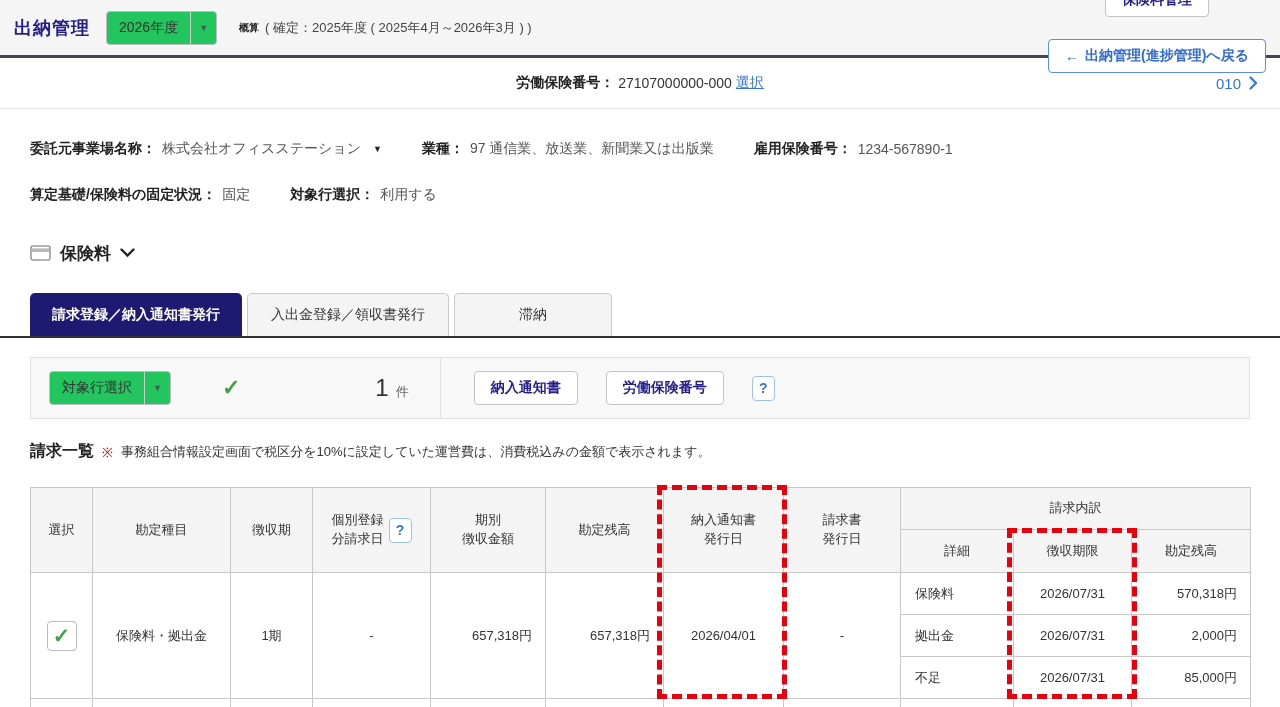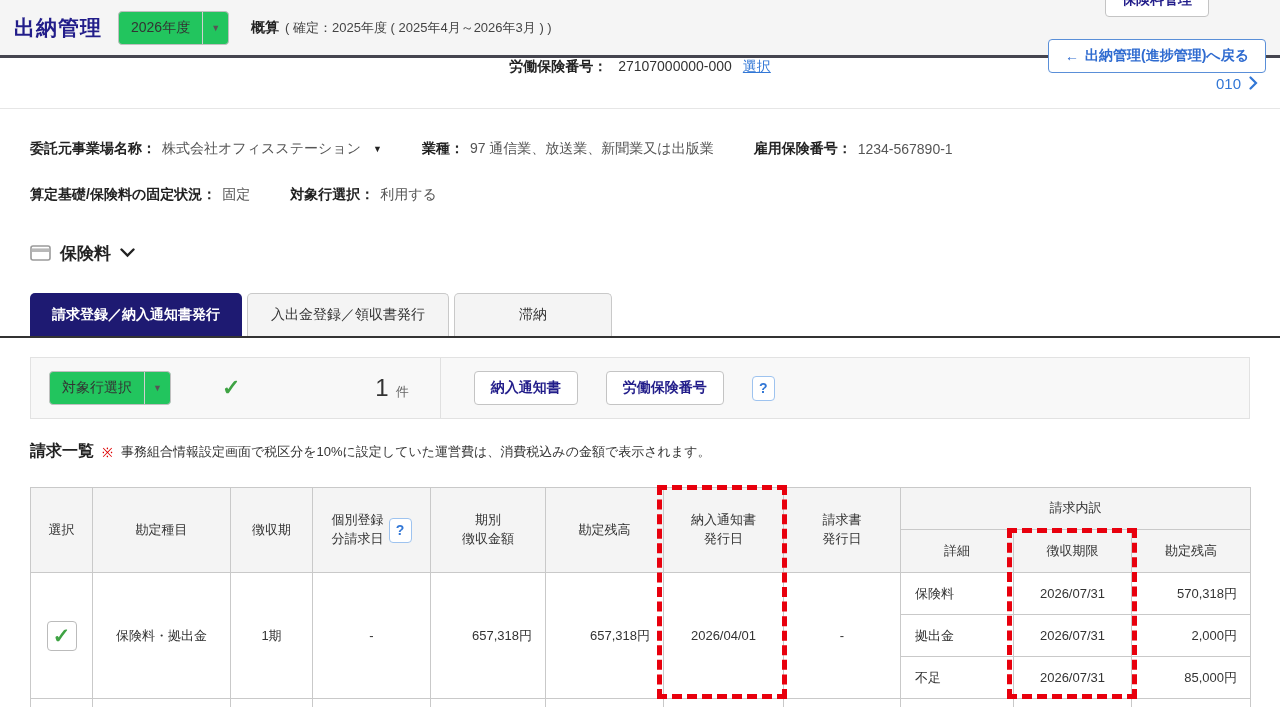--- a/index.html
+++ b/index.html
@@ -8,46 +8,46 @@
     position:relative; width:1280px; height:707px; overflow:hidden;
     background:#fff; font-family:"Liberation Sans", sans-serif; color:#333; font-size:13px;
   }
 
   
   .topbar {
     height:58px; background:#f5f5f5; border-bottom:3px solid #45454f;
     display:flex; align-items:center; justify-content:space-between; padding:0 14px;
   }
   .topbar-left { display:flex; align-items:center; gap:16px; }
-  .app-title { font-size:21px; font-weight:bold; color:#221d8a; letter-spacing:1px; }
+  .app-title { font-size:18px; font-weight:bold; color:#221d8a; letter-spacing:1px; }
   .select {
     display:flex; align-items:stretch; background:#22c55e; border:1px solid #bfbfbf;
     border-radius:4px; height:34px; cursor:pointer; overflow:hidden;
   }
   .select-value { display:flex; align-items:center; padding:0 12px; font-size:14px; color:#333; }
   .select-caret {
     display:flex; align-items:center; padding:0 8px; border-left:1px solid #d0d0d0;
     font-size:9px; color:#555;
   }
   .mode { display:flex; align-items:center; gap:6px; margin-left:6px; }
-  .mode-label { font-weight:bold; font-size:14px; color:#222; }
+  .mode-label { font-weight:bold; font-size:10px; color:#222; }
   .mode-detail { font-size:13px; color:#444; }
   .topbar-right { display:flex; align-items:center; gap:22px;flex-direction:column; }
   .btn {
     height:34px; background:#fff; border-radius:4px; font-weight:bold; font-size:14px;
     padding:0 16px; cursor:pointer; font-family:"Liberation Sans", sans-serif;
     display:inline-flex; align-items:center; gap:6px;
   }
   .btn-premium { border:1px solid #c4c4c4; color:#221d8a; }
   .btn-back { border:1px solid #5a8fd8; color:#2f6bd0; }
 
   
   .subheader {
     position:relative; height:51px; border-bottom:1px solid #e6e6e6;
-    display:flex; align-items:flex-start; justify-content:center; gap:11px;
+    display:flex; align-items:center; justify-content:center; gap:4px;
   }
   .sub-label { font-weight:bold; font-size:14px; color:#222; }
   .sub-value { font-size:14px; color:#333; }
   .link { color:#3277d6; text-decoration:underline; cursor:pointer; font-size:14px; }
   .page-code {
     position:absolute; right:22px; top:0; height:100%;
     display:flex; align-items:center; gap:8px; color:#3277d6; font-size:15px; cursor:pointer;
   }
 
   

